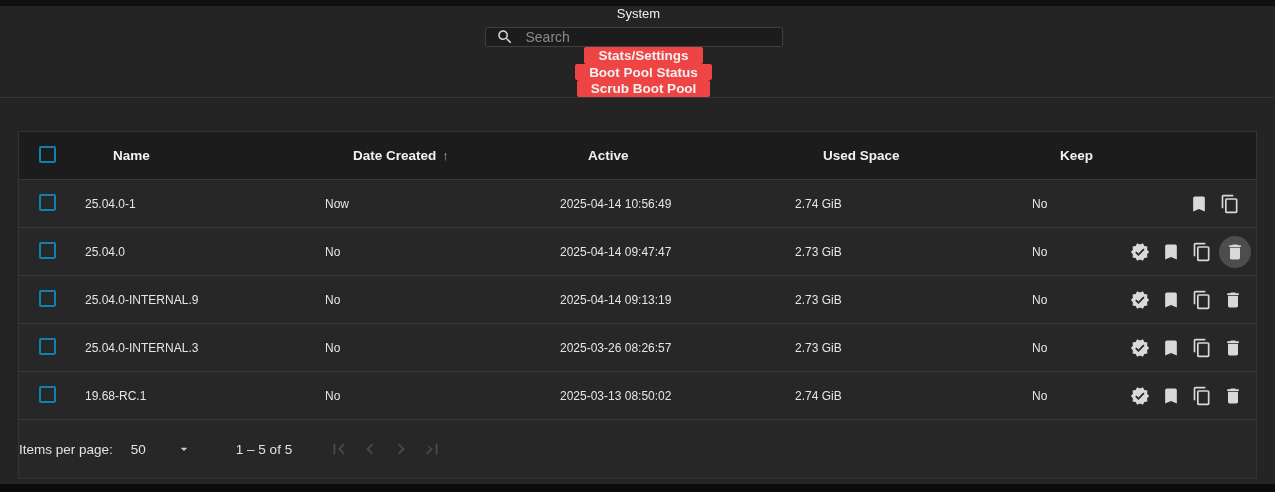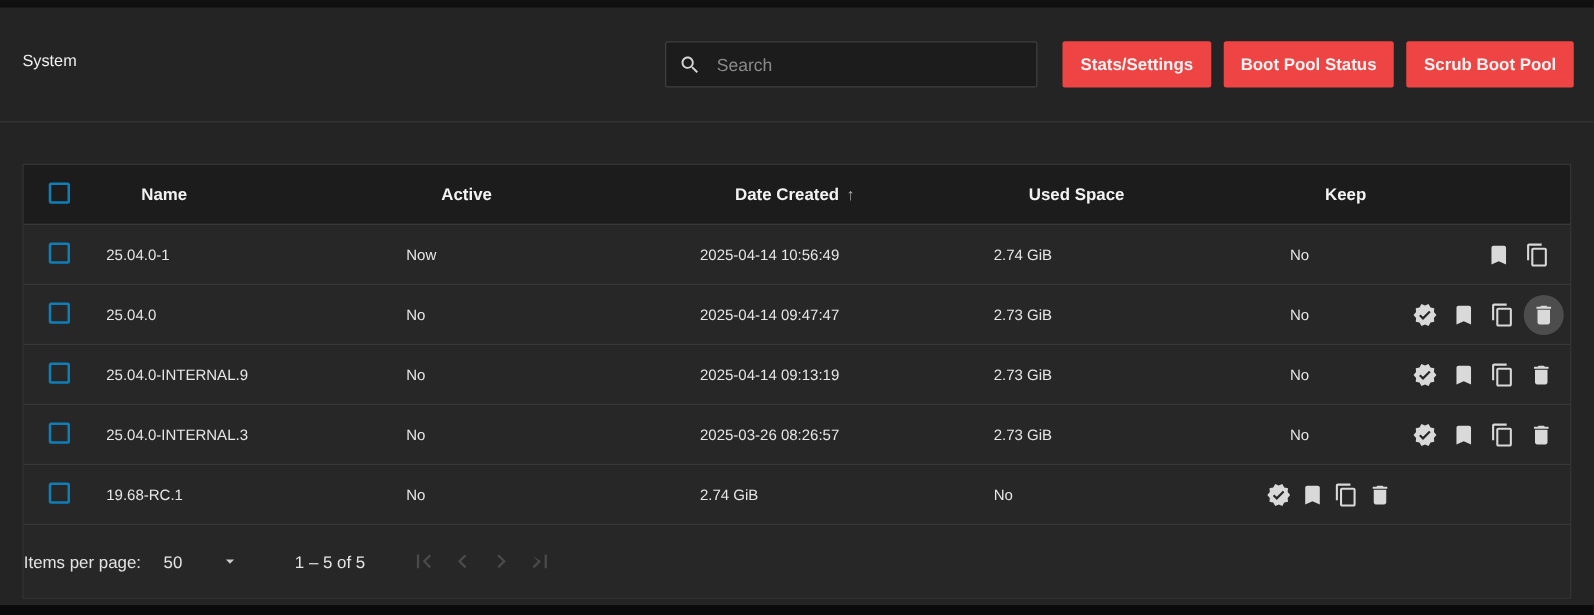--- a/index.html
+++ b/index.html
@@ -13,20 +13,21 @@
     position:relative;
   }
   .top-strip { height:6px; background:#101010; }
   .bottom-strip { position:absolute; left:0; right:0; bottom:0; height:8px; background:#0b0b0b; }
 
   
   .page-header {
     display:flex; align-items:center;
     padding:0 16px 0 18px; height:92px;
     border-bottom:1px solid #373737;
+    flex-direction:column;
   }
   .title-block { flex:1; min-width:0; }
   .breadcrumb { font-size:13px; color:#f0f0f0; margin-bottom:6px; cursor:pointer; }
   .page-title { font-size:26px; font-weight:bold; color:#ffffff; letter-spacing:0.2px; }
 
   .search-box {
     display:flex; align-items:center;
     width:298px; height:37px;
     background:#1c1c1c;
     border:1px solid #3f3f3f;
@@ -156,24 +157,24 @@
   <button class="hdr-btn">Scrub Boot Pool</button>
 </div>
 
 <div class="table-card">
 
   <div class="trow head">
     <div class="cell-check">
       <span class="checkbox"></span>
     </div>
     <div class="col-head">Name</div>
-    <div class="col-head">Active</div>
     <div class="col-head">
       <span>Date Created</span><span class="sort-arrow">↑</span>
     </div>
+    <div class="col-head">Active</div>
     <div class="col-head">Used Space</div>
     <div class="col-head">Keep</div>
     <div></div>
   </div>
 
   <div class="trow">
     <div class="cell-check"><span class="checkbox"></span></div>
     <div>25.04.0-1</div>
     <div>Now</div>
     <div>2025-04-14 10:56:49</div>
@@ -283,20 +284,21 @@
             <use href="#p-delete"></use>
           </svg>
         </button>
     </div>
   </div>
 
   <div class="trow">
     <div class="cell-check"><span class="checkbox"></span></div>
     <div>19.68-RC.1</div>
     <div>No</div>
+    <div>2025-03-13 08:50:02</div>
     <div>2.74 GiB</div>
     <div>No</div>
     <div class="cell-actions">
       <button class="icon-btn">
           <svg width="20" height="20" viewBox="0 0 24 24" fill="currentColor">
             <use href="#p-verified"></use>
           </svg>
         </button>
       <button class="icon-btn">
           <svg width="20" height="20" viewBox="0 0 24 24" fill="currentColor">

